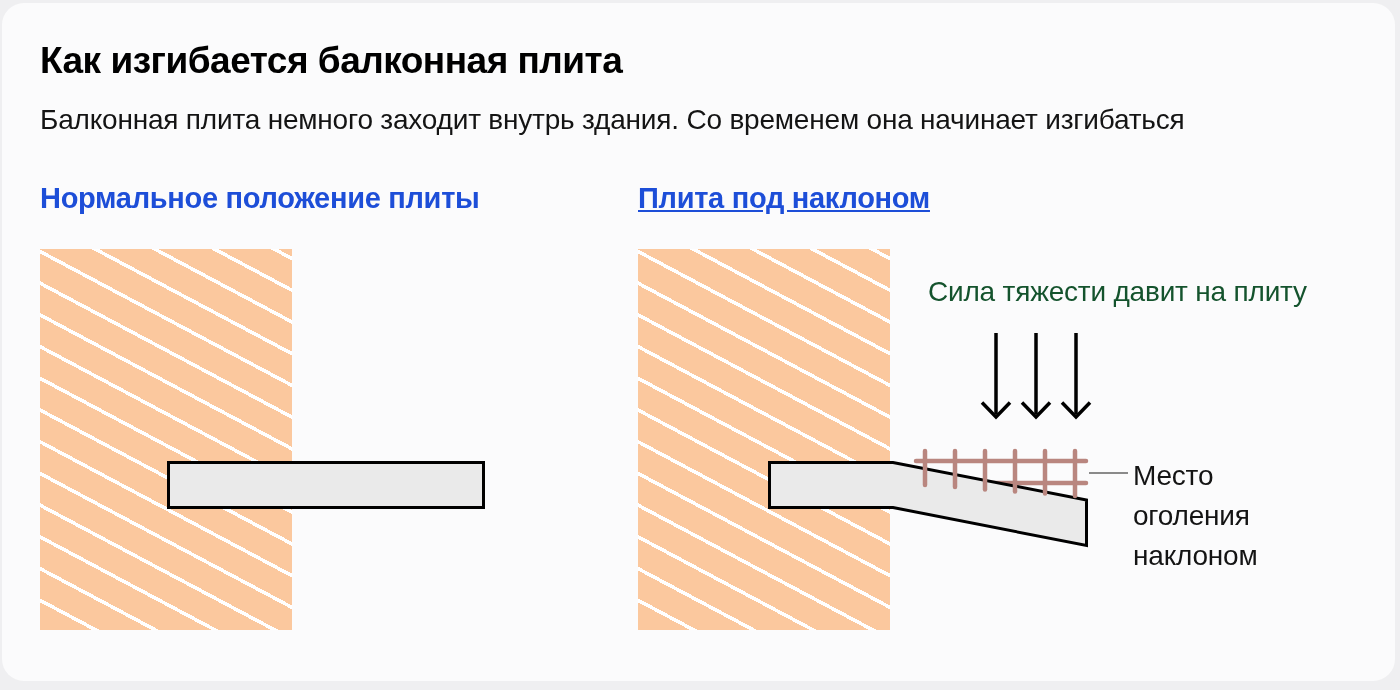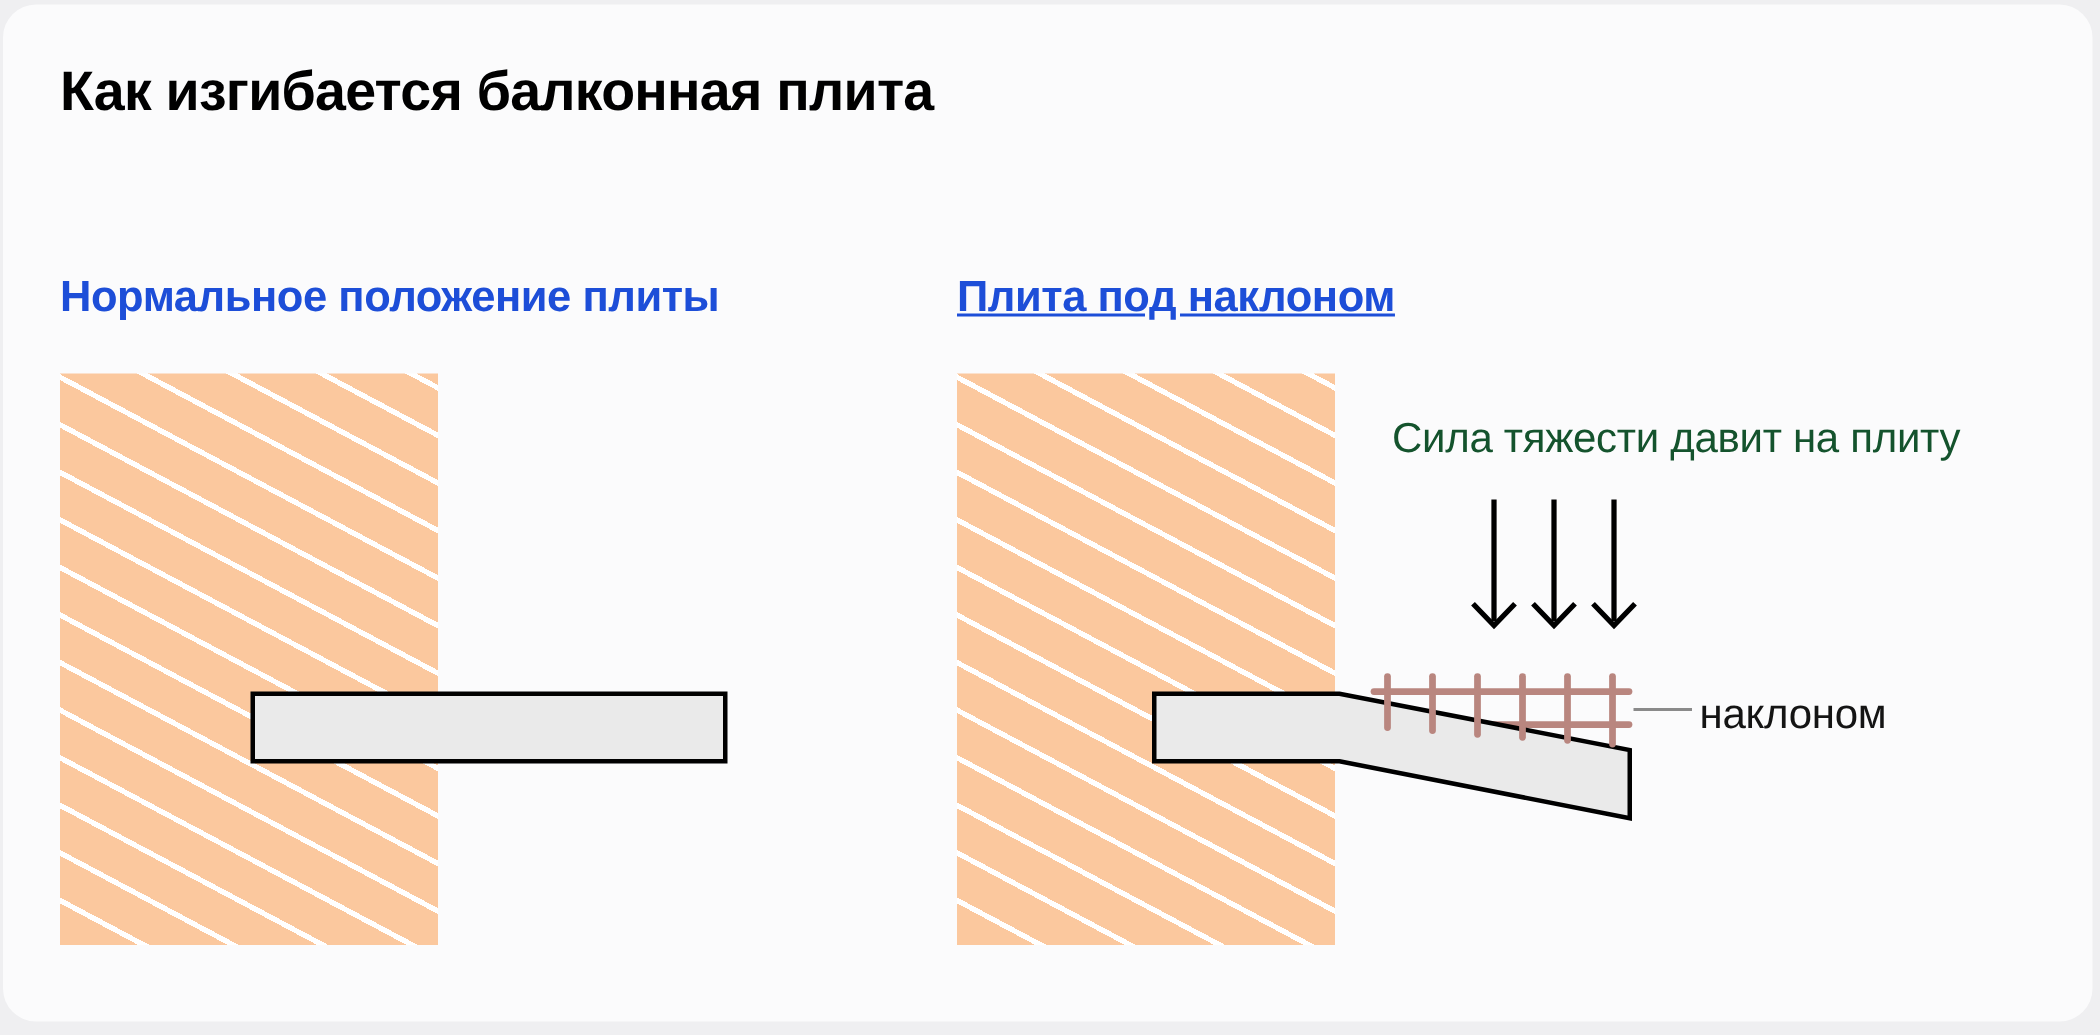--- a/index.html
+++ b/index.html
@@ -123,20 +123,21 @@
   .callout span { display: block; }
 </style>
 </head>
 <body>
 
 <div class="stage">
 
   <div class="card"></div>
 
   <h1 class="title">Как изгибается балконная плита</h1>
+  <p class="subtitle">Балконная плита немного заходит внутрь здания. Со временем она начинает изгибаться</p>
 
   <h2 class="panel-label label-left">Нормальное положение плиты</h2>
   <h2 class="panel-label label-right">Плита под наклоном</h2>
 
   <div class="wall wall-left"></div>
   <div class="wall wall-right"></div>
 
   <svg class="overlay-svg" viewBox="0 0 1400 690" xmlns="http://www.w3.org/2000/svg">
 
     <rect class="slab" x="168.5" y="462.5" width="315" height="45"></rect>
@@ -170,16 +171,18 @@
       <g>
         <line class="arrow" x1="1076" y1="333" x2="1076" y2="414"></line>
         <polyline class="arrow arrow-head" points="1062,402.5 1076,417 1090,402.5"></polyline>
       </g>
     </g>
   </svg>
 
   <p class="gravity">Сила тяжести давит на плиту</p>
 
   <div class="callout">
+    <span>Место</span>
+    <span>оголения</span>
     <span>наклоном</span>
   </div>
 
 </div>
 
 </body></html>

